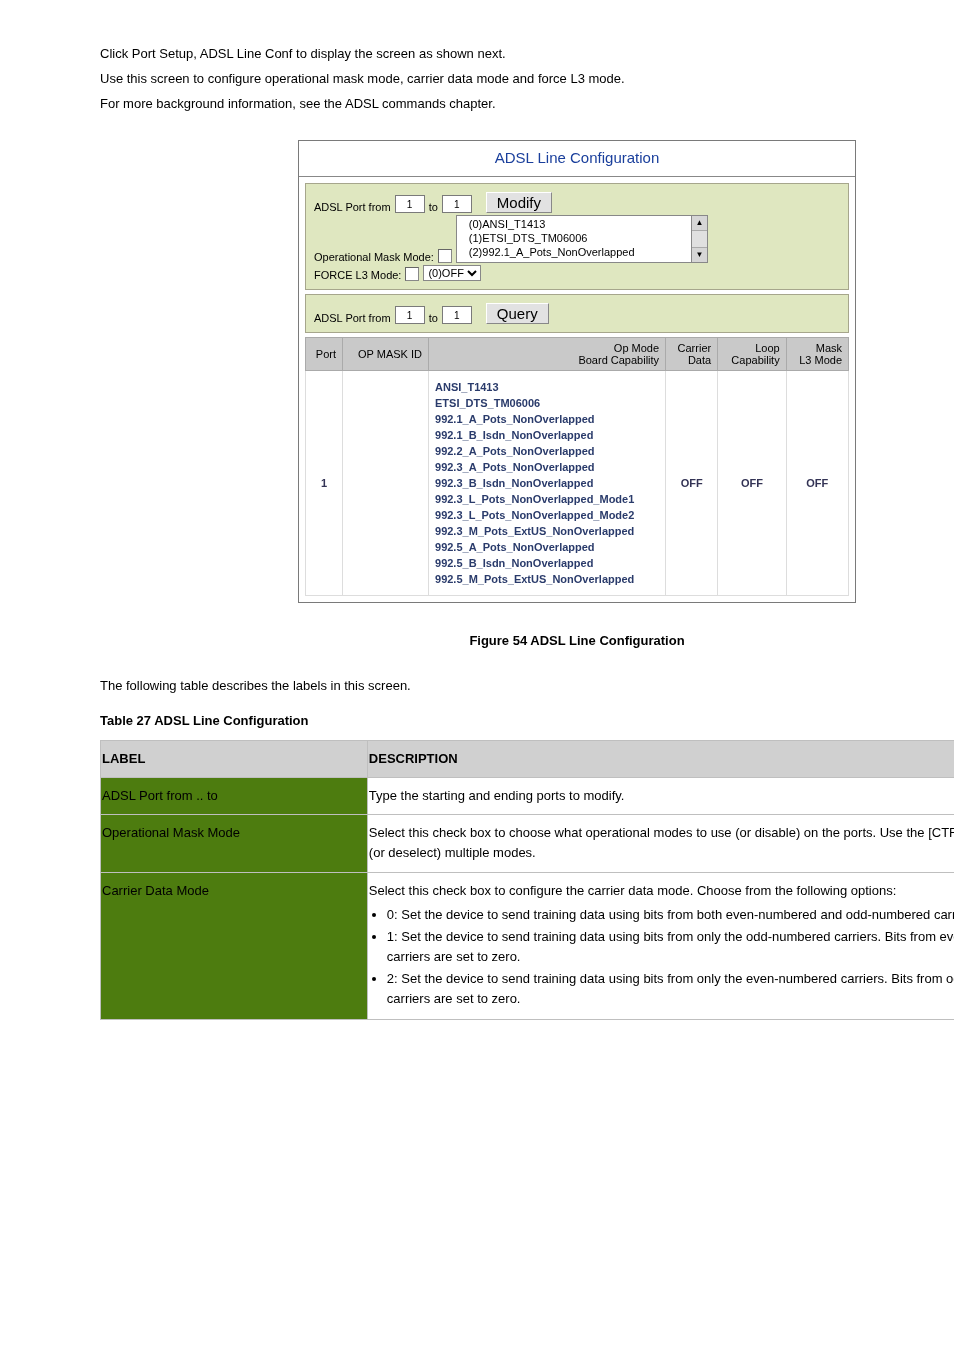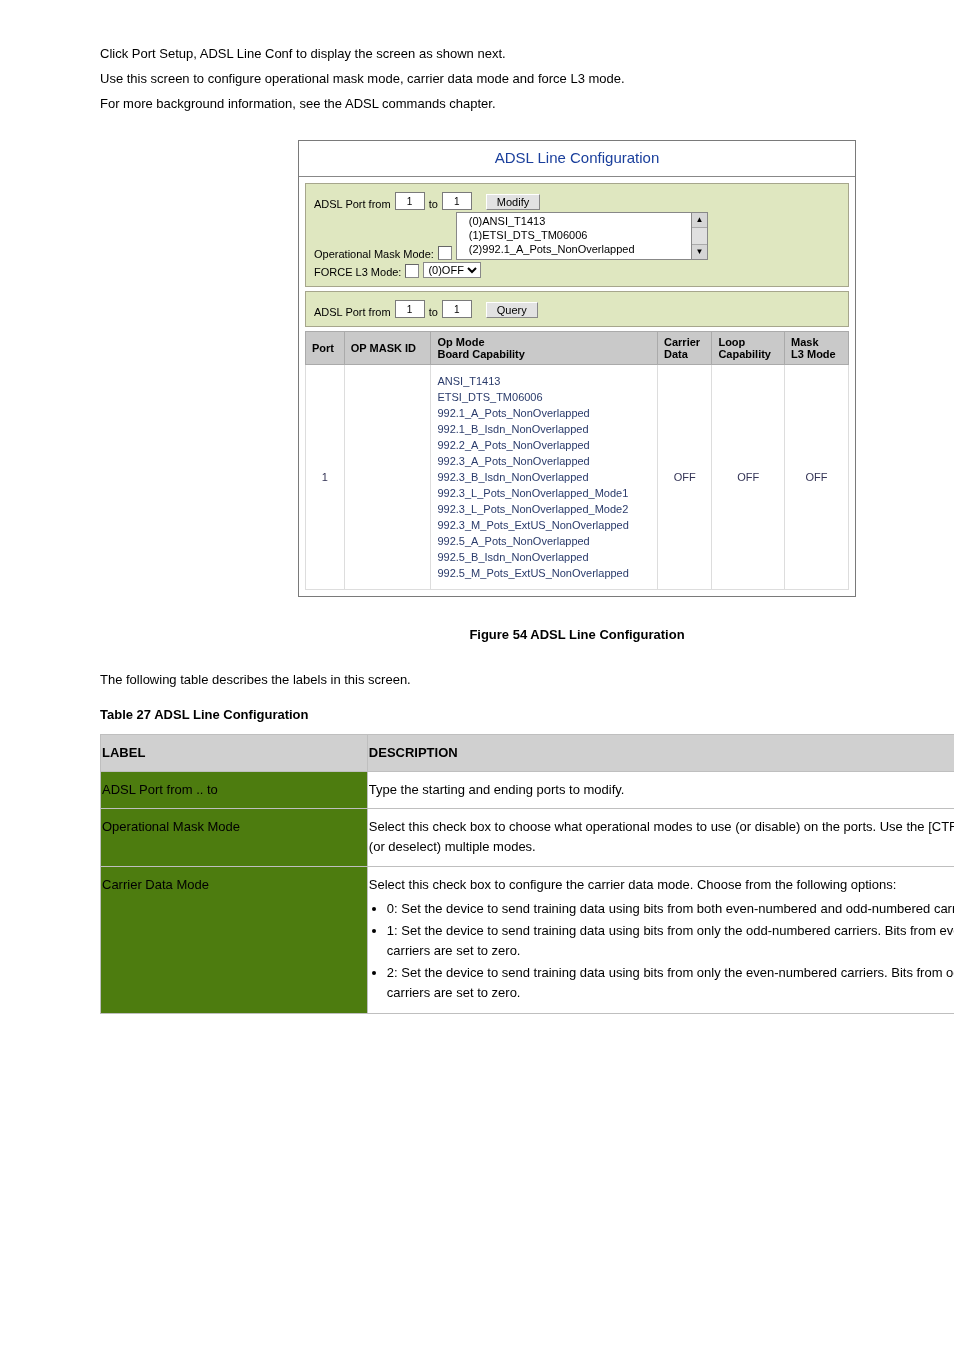--- a/index.html
+++ b/index.html
@@ -6,32 +6,32 @@
 .page{width:954px;margin:0 auto;padding:40px 100px 60px}
 .body-text{font-size:13px;line-height:1.6;margin:4px 0}
 .body-text.last{margin-bottom:26px}
 .fig{margin:18px auto 30px;width:558px}
 .fig-box{border:1px solid #7a7a7a;position:relative;font-size:11px;background:#fff}
 .fig-title{color:#1a3f9c;font-size:15px;text-align:center;padding:8px 0 6px}
 .hr{border:0;border-top:1px solid #888;margin:4px 0}
 .panel{background:#dfe7c0;border:1px solid #a6a68c;padding:6px 8px;margin:6px 6px 0}
 .row{display:flex;align-items:flex-end;gap:4px;margin:2px 0}
 .txt-in{width:28px;height:16px;font-size:10px;border:1px solid #7a7a7a;background:#fff;text-align:center;padding:0}
-.btn{background:#e2e2e2;border:1px solid #888;border-top-color:#fff;border-left-color:#fff;font-size:11px;padding:1px 10px}
+.btn{background:#e2e2e2;border:1px solid #888;border-top-color:#fff;border-left-color:#fff;font-size:15px;padding:1px 10px}
 .chk{width:12px;height:12px;border:1px solid #888;background:#fff;border-top-color:#666;border-left-color:#666}
 .sel{font-size:11px;border:1px solid #888;background:#fff}
 .multi{position:relative;background:#fff;border:1px solid #888;width:220px;height:44px;font-size:11px;line-height:14px;padding:1px 18px 1px 12px;overflow:hidden}
 .multi .line{white-space:nowrap}
 .sb{position:absolute;right:0;top:0;bottom:0;width:15px;background:#e0e0e0;border-left:1px solid #888;display:flex;flex-direction:column;justify-content:space-between}
 .sb .ar{height:14px;display:flex;align-items:center;justify-content:center;font-size:8px;color:#000;background:#d6d6d6;border-bottom:1px solid #aaa}
 .sb .ar.d{border-bottom:0;border-top:1px solid #aaa}
 .tbl-wrap{margin:0 6px 6px}
 table.data{width:100%;border-collapse:collapse;font-size:11px}
-table.data th{background:#c9c9c9;padding:4px 6px;text-align:left;font-weight:bold;border:1px solid #aaa}
-table.data td{padding:8px 6px;vertical-align:middle;text-align:center;border:1px solid #ddd;color:#335;}
+table.data th{background:#c9c9c9;padding:4px 6px;text-align:right;font-weight:normal;border:1px solid #aaa}
+table.data td{padding:8px 6px;vertical-align:middle;text-align:center;border:1px solid #ddd;color:#335;font-weight:bold;}
 table.data td.cap{text-align:left;font-size:11px;line-height:16px;color:#2a3b6b}
 .caption{text-align:center;font-size:13px;margin:8px 0 28px;font-weight:bold}
 .desc-tbl{width:100%;border-collapse:collapse;font-size:13px;margin-top:8px}
 .desc-tbl td{border:1px solid #bfbfbf;padding:8px 1px;vertical-align:top;line-height:1.55}
 .desc-tbl td.l{background:#4d7c0f;width:28%}
 .desc-tbl td.c{background:#fff}
 .desc-tbl td.h{background:#d0d0d0;font-weight:bold}
 .desc-tbl ul{margin:4px 0 0 18px;padding:0}
 .desc-tbl li{margin:2px 0}
 </style>

